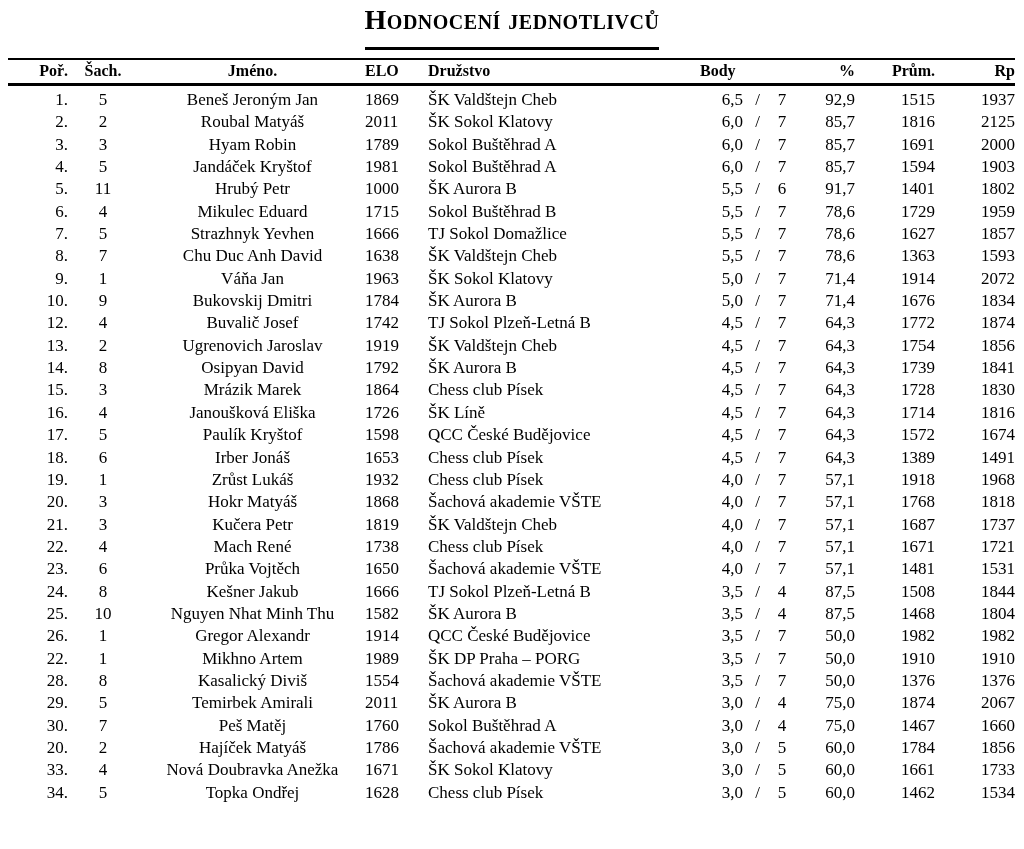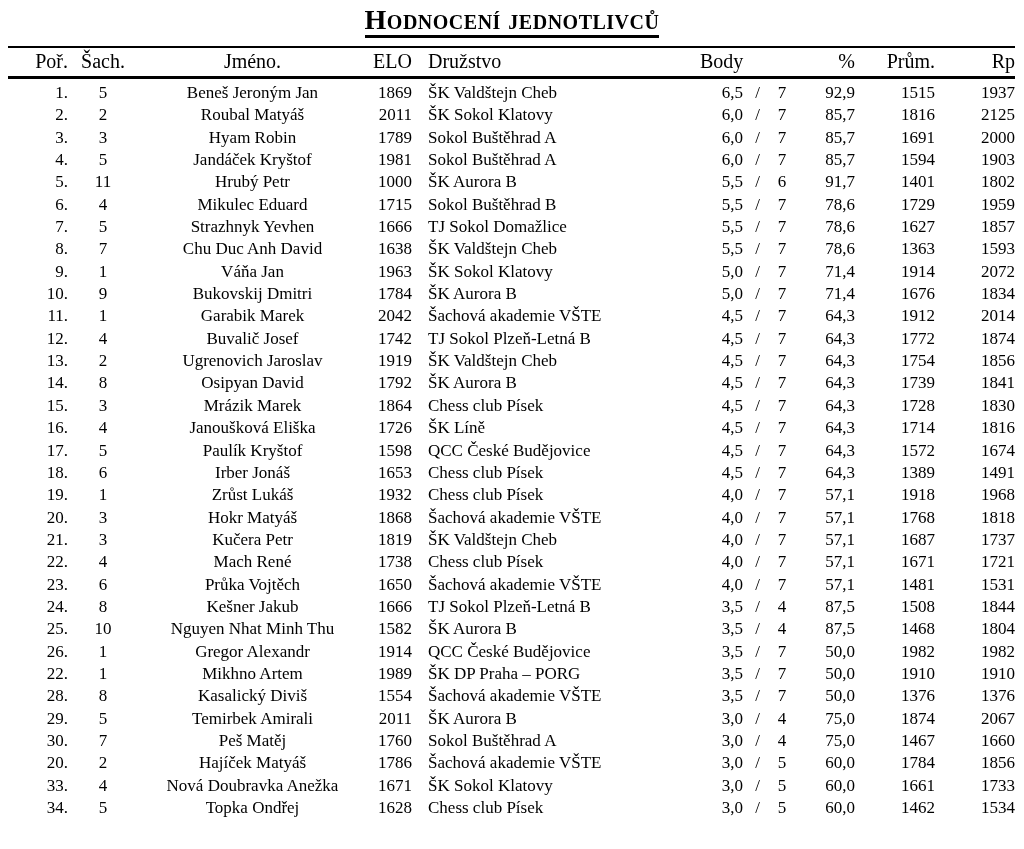--- a/index.html
+++ b/index.html
@@ -22,51 +22,51 @@
     margin-bottom: 8px;
   }
   .title {
     display: inline-block;
     font-variant: small-caps;
     font-weight: bold;
     font-size: 28px;
     line-height: 30px;
     letter-spacing: 0.5px;
     border-bottom: 3px solid #000;
-    padding-bottom: 0px;
+    padding-bottom: 12px;
   }
   table.results {
     table-layout: fixed;
     border-collapse: collapse;
     width: 1007px;
     margin-left: 8px;
   }
   table.results thead tr {
     border-top: 2px solid #000;
     border-bottom: 3px solid #000;
   }
   th {
-    font-weight: normal;
-    font-size: 20px;
+    font-weight: bold;
+    font-size: 16px;
     padding: 2px 0 3px 0;
     white-space: nowrap;
     overflow: hidden;
   }
   td {
     font-size: 17px;
     line-height: 22.35px;
     padding: 0;
     white-space: nowrap;
     overflow: hidden;
   }
   tbody tr:first-child td { padding-top: 3px; }
   .c-rank  { text-align: right; }
   .c-board { text-align: center; }
   .c-name  { text-align: center; padding-left: 2px; }
-  .c-elo   { text-align: right; }
+  .c-elo   { text-align: left; }
   .c-team  { text-align: left; padding-left: 16px; }
   .c-pts   { text-align: right; }
   .c-slash { text-align: center; }
   .c-games { text-align: center; }
   .c-pct   { text-align: right; }
   .c-prum  { text-align: right; }
   .c-rp    { text-align: right; }
   th.c-body { text-align: left; }
 </style>
 </head>
@@ -239,33 +239,20 @@
     <td class="c-elo">1784</td>
     <td class="c-team">ŠK Aurora B</td>
     <td class="c-pts">5,0</td>
     <td class="c-slash">/</td>
     <td class="c-games">7</td>
     <td class="c-pct">71,4</td>
     <td class="c-prum">1676</td>
     <td class="c-rp">1834</td>
   </tr>
 
-  <tr>
-    <td class="c-rank">11.</td>
-    <td class="c-board">1</td>
-    <td class="c-name">Garabik Marek</td>
-    <td class="c-elo">2042</td>
-    <td class="c-team">Šachová akademie VŠTE</td>
-    <td class="c-pts">4,5</td>
-    <td class="c-slash">/</td>
-    <td class="c-games">7</td>
-    <td class="c-pct">64,3</td>
-    <td class="c-prum">1912</td>
-    <td class="c-rp">2014</td>
-  </tr>
 
   <tr>
     <td class="c-rank">12.</td>
     <td class="c-board">4</td>
     <td class="c-name">Buvalič Josef</td>
     <td class="c-elo">1742</td>
     <td class="c-team">TJ Sokol Plzeň-Letná B</td>
     <td class="c-pts">4,5</td>
     <td class="c-slash">/</td>
     <td class="c-games">7</td>

